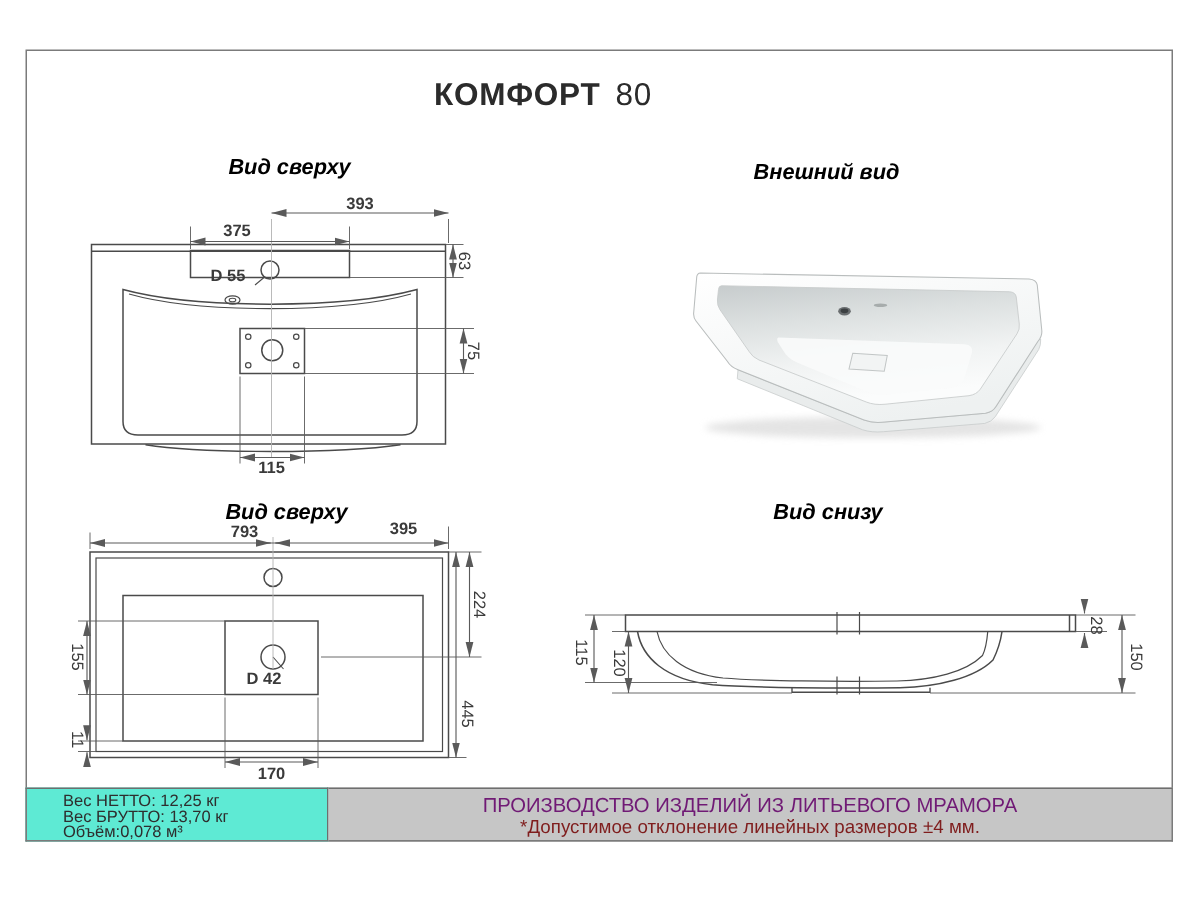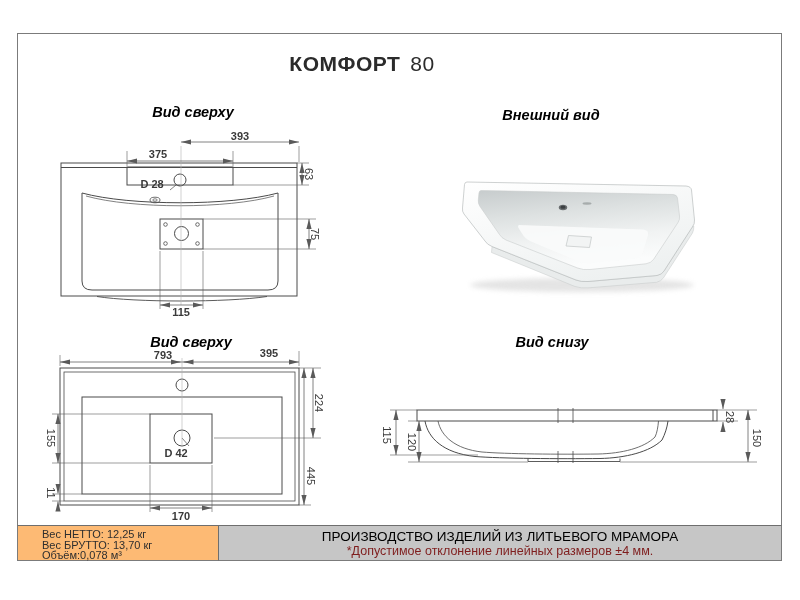--- a/index.html
+++ b/index.html
@@ -11,26 +11,26 @@
   .page-title{position:absolute;left:362px;top:64px;transform:translate(-50%,-50%);
     font-size:21px;color:#2b2b2b;white-space:nowrap;letter-spacing:.5px;}
   .page-title b{font-weight:bold;margin-right:10px;}
   .vtitle{position:absolute;transform:translate(-50%,-50%);font-size:14.5px;font-weight:bold;
     font-style:italic;color:#000000;white-space:nowrap;}
   .hdim,.vdim{position:absolute;font-size:11px;color:#3a3a3a;white-space:nowrap;}
   .hdim{transform:translate(-50%,-50%);font-weight:bold;}
   .vdim{transform:translate(-50%,-50%) rotate(90deg);}
   .footer-left{position:absolute;left:17px;top:525px;width:202px;height:36px;box-sizing:border-box;
     border-top:1px solid #6e6e6e;border-right:1px solid #6e6e6e;border-left:1px solid #7b7b7b;
-    border-bottom:1px solid #7b7b7b;background:#fdba74;padding:3px 0 0 24px;}
+    border-bottom:1px solid #7b7b7b;background:#5eead4;padding:3px 0 0 24px;}
   .footer-left div{font-size:11px;line-height:10.5px;color:#2e2e2e;}
   .footer-right{position:absolute;left:219px;top:525px;width:563px;height:36px;box-sizing:border-box;
     border-top:1px solid #6e6e6e;border-right:1px solid #7b7b7b;border-bottom:1px solid #7b7b7b;
     background:#c6c6c6;display:flex;flex-direction:column;align-items:center;justify-content:center;}
-  .footer-right .l1{font-size:13.5px;color:#000000;line-height:15px;text-align:right;}
+  .footer-right .l1{font-size:13.5px;color:#701a75;line-height:15px;text-align:right;}
   .footer-right .l2{font-size:12.5px;color:#7f1d1d;line-height:14px;}
 </style>
 </head>
 <body>
 
 <div class="stage">
 
   <div class="frame"></div>
 
   <svg class="canvas" width="800" height="600" viewBox="0 0 800 600">
@@ -166,21 +166,21 @@
   </div>
 
   <span class="vtitle" style="left:193px;top:112px">Вид сверху</span>
   <span class="vtitle" style="left:551px;top:115px">Внешний вид</span>
   <span class="vtitle" style="left:191px;top:342px">Вид сверху</span>
   <span class="vtitle" style="left:552px;top:342px">Вид снизу</span>
 
   <span class="hdim" style="left:240px;top:136px">393</span>
   <span class="hdim" style="left:158px;top:154px">375</span>
   <span class="vdim" style="left:309px;top:174px">63</span>
-  <span class="hdim" style="left:152px;top:184px">D 28</span>
+  <span class="hdim" style="left:152px;top:184px">D 55</span>
   <span class="vdim" style="left:315px;top:234px">75</span>
   <span class="hdim" style="left:181px;top:312px">115</span>
 
   <span class="hdim" style="left:163px;top:355px">793</span>
   <span class="hdim" style="left:269px;top:353px">395</span>
   <span class="vdim" style="left:319px;top:403px">224</span>
   <span class="vdim" style="left:311px;top:476px">445</span>
   <span class="vdim" style="left:51px;top:438px">155</span>
   <span class="vdim" style="left:51px;top:493px">11</span>
   <span class="hdim" style="left:176px;top:453px">D 42</span>

